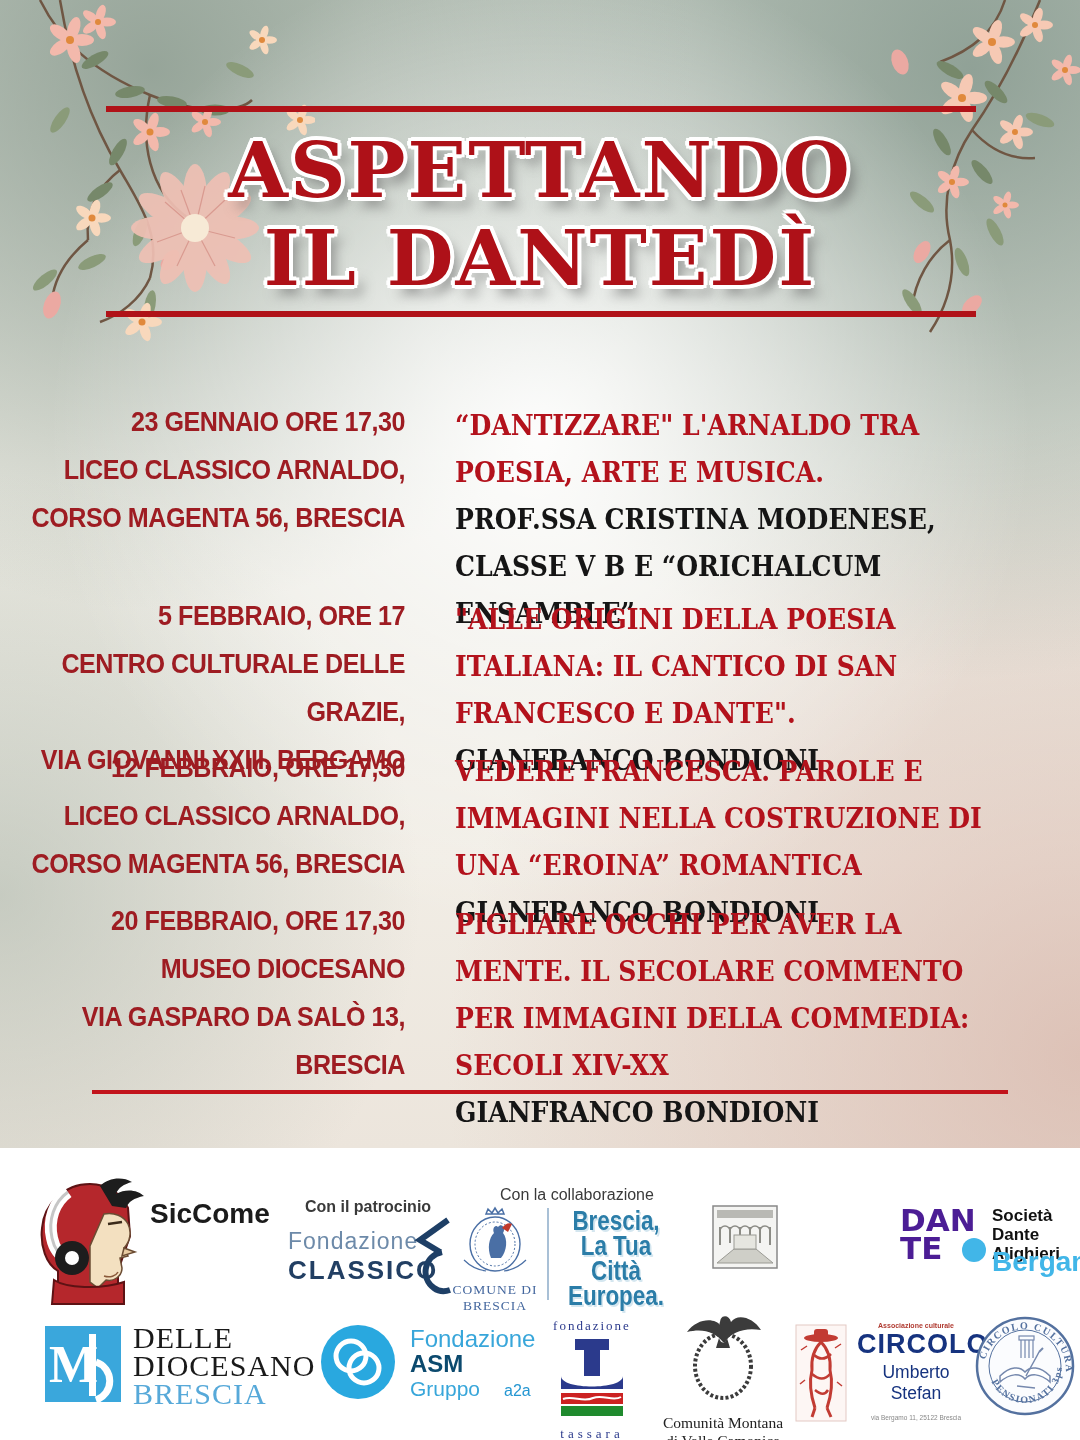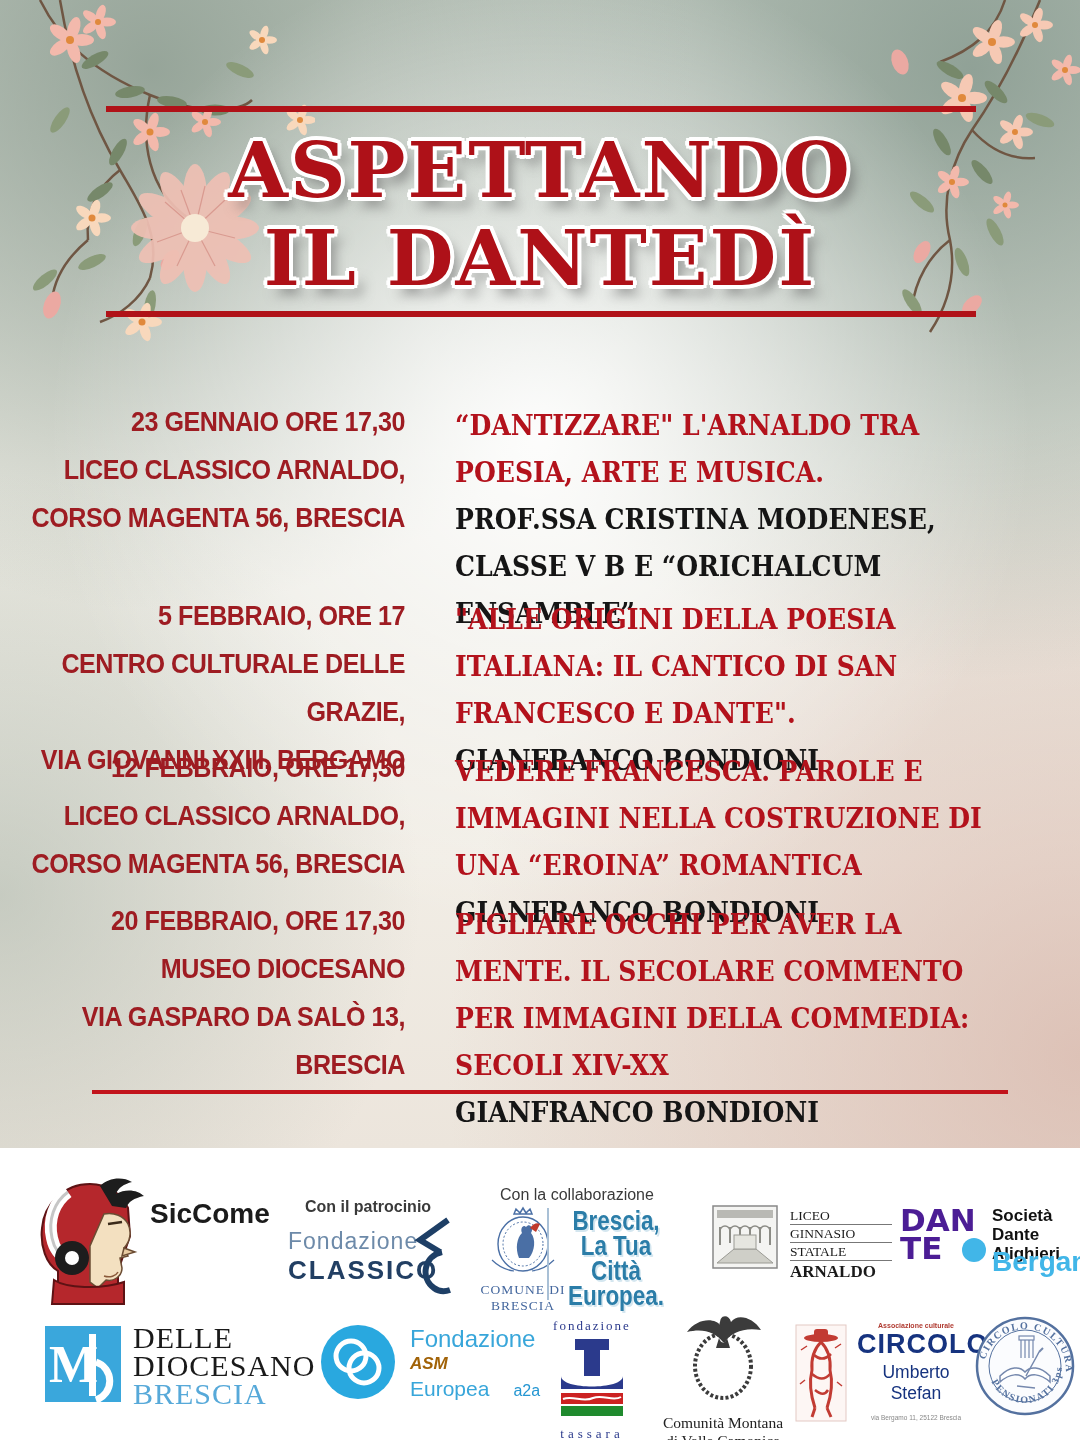--- a/index.html
+++ b/index.html
@@ -70,21 +70,21 @@
   .ddot{position:absolute;left:62px;top:32px;width:24px;height:24px;border-radius:50%;background:#41b6e8;}
   .dsoc{position:absolute;left:92px;top:0;font-size:17px;font-weight:bold;color:#111;line-height:19px;}
   .dberg{position:absolute;left:92px;top:40px;font-size:28px;font-weight:bold;color:#41b6e8;}
   
   .museo-txt{position:absolute;left:88px;top:-2px;font-family:"Liberation Serif",serif;
              font-size:30px;line-height:28px;color:#1a1a1a;letter-spacing:1px;}
   .museo-txt .blue{color:#57a9d9;}
   
   .asm-txt{position:absolute;left:90px;top:2px;line-height:25px;}
   .asm-f{font-size:24px;color:#38a6da;}
-  .asm-a{font-size:17px;font-weight:bold;color:#a16207;font-style:italic;}
+  .asm-a{font-size:24px;font-weight:bold;color:#0c4a6e;}
   .asm-g{font-size:21px;color:#38a6da;}
   .asm-2{font-size:16px;font-weight:normal;color:#2496d2;margin-left:24px;}
   
   .tassara{width:92px;text-align:center;font-family:"Liberation Serif",serif;
            color:#2b3a8c;}
   .tas-top{font-size:13px;letter-spacing:2px;}
   .tas-bot{font-size:13px;letter-spacing:4px;}
   
   .cm{width:122px;text-align:center;}
   .cm-txt{font-family:"Liberation Serif",serif;font-size:15.5px;line-height:18px;color:#222;}
@@ -328,21 +328,21 @@
         <div class="cariplo-f">Fondazione</div>
         <div class="cariplo-c">CLASSICO</div>
       </div>
       <svg width="44" height="80" viewBox="0 0 44 80" style="position:absolute;left:122px;top:18px;">
         <path d="M38,4 L10,24 L30,36" stroke="#1e3f66" stroke-width="6" fill="none"></path>
         <path d="M32,36 C14,40 10,62 24,72 C28,75 34,76 40,74" stroke="#1e3f66" stroke-width="6" fill="none"></path>
       </svg>
     </div>
 
     <div class="fitem lbl" style="left:500px;top:38px;">Con la collaborazione</div>
-    <div class="fitem comune" style="left:480px;top:58px;">
+    <div class="fitem comune" style="left:452px;top:58px;">
       <svg width="74" height="72" viewBox="0 0 74 72">
         <path d="M28,8 L30,3 L34,7 L37,2 L40,7 L44,3 L46,8 Z" fill="none" stroke="#4a6fa5" stroke-width="1.5"></path>
         <ellipse cx="37" cy="38" rx="25" ry="27" fill="none" stroke="#4a6fa5" stroke-width="1.4"></ellipse>
         <ellipse cx="37" cy="38" rx="20" ry="22" fill="none" stroke="#4a6fa5" stroke-width="1" stroke-dasharray="2 2"></ellipse>
         <path d="M33,52 C29,42 31,32 36,27 C34,23 37,18 40,21 C44,16 48,23 45,27 C50,33 49,45 43,52 Z" fill="#4a6fa5"></path>
         <path d="M44,22 C47,18 51,16 54,18 L50,26 Z" fill="#c0392b"></path>
         <path d="M6,54 C12,60 20,64 28,65 M68,54 C62,60 54,64 46,65" stroke="#4a6fa5" stroke-width="1.2" fill="none"></path>
       </svg>
       <div class="comune-txt">COMUNE DI</div>
       <div class="comune-txt">BRESCIA</div>
@@ -356,26 +356,20 @@
 
     <div class="fitem" style="left:712px;top:57px;width:182px;height:70px;">
       <svg class="liceo-img" viewBox="0 0 66 64">
         <rect x="1" y="1" width="64" height="62" fill="#f4f4f2" stroke="#888" stroke-width="1.5"></rect>
         <rect x="5" y="5" width="56" height="8" fill="#b9b9b4"></rect>
         <path d="M8,40 L8,22 M18,38 L18,22 M28,37 L28,22 M38,37 L38,22 M48,38 L48,22 M58,40 L58,22" stroke="#8c8c86" stroke-width="2"></path>
         <path d="M8,26 A5,5 0 0 1 18,26 M18,26 A5,5 0 0 1 28,26 M28,26 A5,5 0 0 1 38,26 M38,26 A5,5 0 0 1 48,26 M48,26 A5,5 0 0 1 58,26" fill="none" stroke="#8c8c86" stroke-width="1.5"></path>
         <path d="M5,58 L22,44 L44,44 L61,58 Z" fill="#cfcfc8" stroke="#9a9a94" stroke-width="1"></path>
         <rect x="22" y="30" width="22" height="14" fill="#e6e6e0" stroke="#9a9a94" stroke-width="1"></rect>
       </svg>
-      <div class="liceo-rows">
-        <div class="liceo-row">LICEO</div>
-        <div class="liceo-row">GINNASIO</div>
-        <div class="liceo-row">STATALE</div>
-        <div class="liceo-row big">ARNALDO</div>
-      </div>
     </div>
 
     <div class="fitem" style="left:900px;top:58px;width:180px;height:70px;">
       <div class="dmark">
         <div>DAN</div>
         <div>TE</div>
       </div>
       <div class="ddot"></div>
       <div class="dsoc">
         <div>Società</div>
@@ -400,21 +394,21 @@
 
     <div class="fitem" style="left:320px;top:176px;width:200px;height:90px;">
       <svg width="76" height="76" viewBox="0 0 76 76">
         <circle cx="38" cy="38" r="37" fill="#29a8df"></circle>
         <circle cx="31" cy="32" r="15" fill="none" stroke="#ffffff" stroke-width="5"></circle>
         <circle cx="44" cy="44" r="15" fill="none" stroke="#ffffff" stroke-width="5"></circle>
       </svg>
       <div class="asm-txt">
         <div class="asm-f">Fondazione</div>
         <div class="asm-a">ASM</div>
-        <div><span class="asm-g">Europea</span><span class="asm-2">a2a</span></div>
+        <div><span class="asm-g">Gruppo</span><span class="asm-2">a2a</span></div>
       </div>
     </div>
 
     <div class="fitem tassara" style="left:546px;top:170px;">
       <div class="tas-top">fondazione</div>
       <svg width="74" height="82" viewBox="0 0 74 82" style="margin:3px 0;">
         <rect x="20" y="2" width="34" height="11" fill="#2b3a8c"></rect>
         <rect x="29" y="13" width="16" height="26" fill="#2b3a8c"></rect>
         <path d="M6,39 C6,53 68,53 68,39 L68,52 L6,52 Z" fill="#2b3a8c"></path>
         <rect x="6" y="56" width="62" height="11" fill="#cc2222"></rect>

